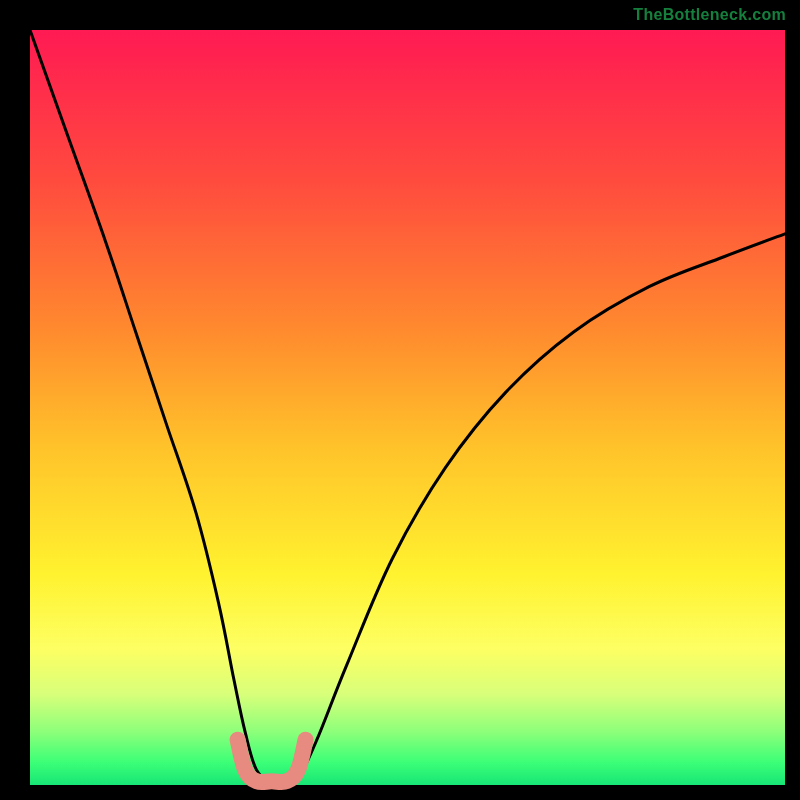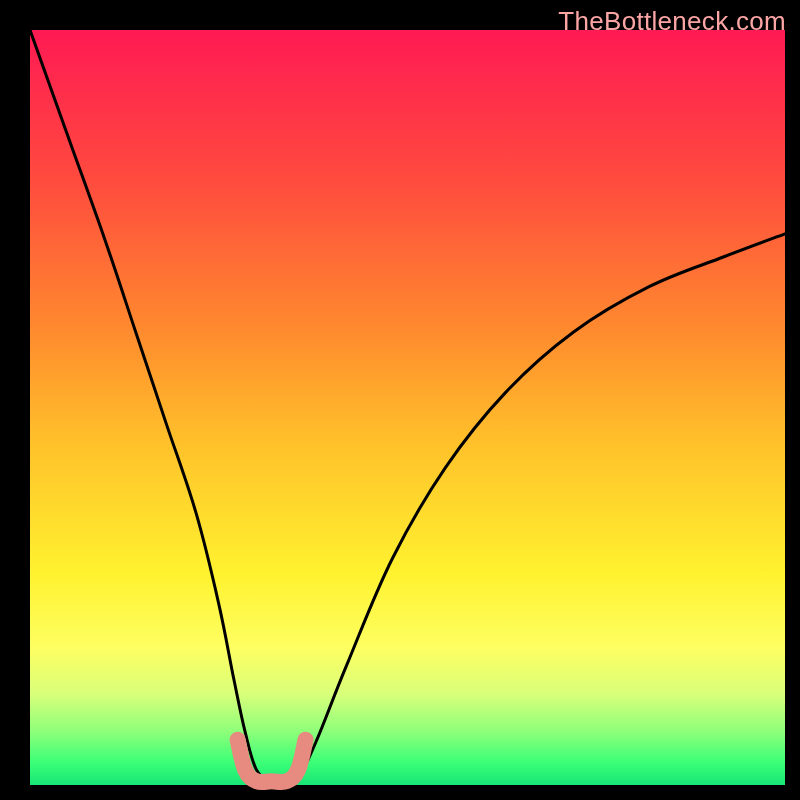--- a/index.html
+++ b/index.html
@@ -14,23 +14,23 @@
   .stage {
     position: relative;
     width: 800px;
     height: 800px;
     background: #000;
   }
   .watermark {
     position: absolute;
     top: 6px;
     right: 14px;
-    color: #fca5a5;
-    font-size: 26px;
-    font-weight: 400;
+    color: #15803d;
+    font-size: 16px;
+    font-weight: 700;
     letter-spacing: 0.3px;
     z-index: 10;
   }
   svg.chart {
     position: absolute;
     left: 0;
     top: 0;
     width: 800px;
     height: 800px;
   }

